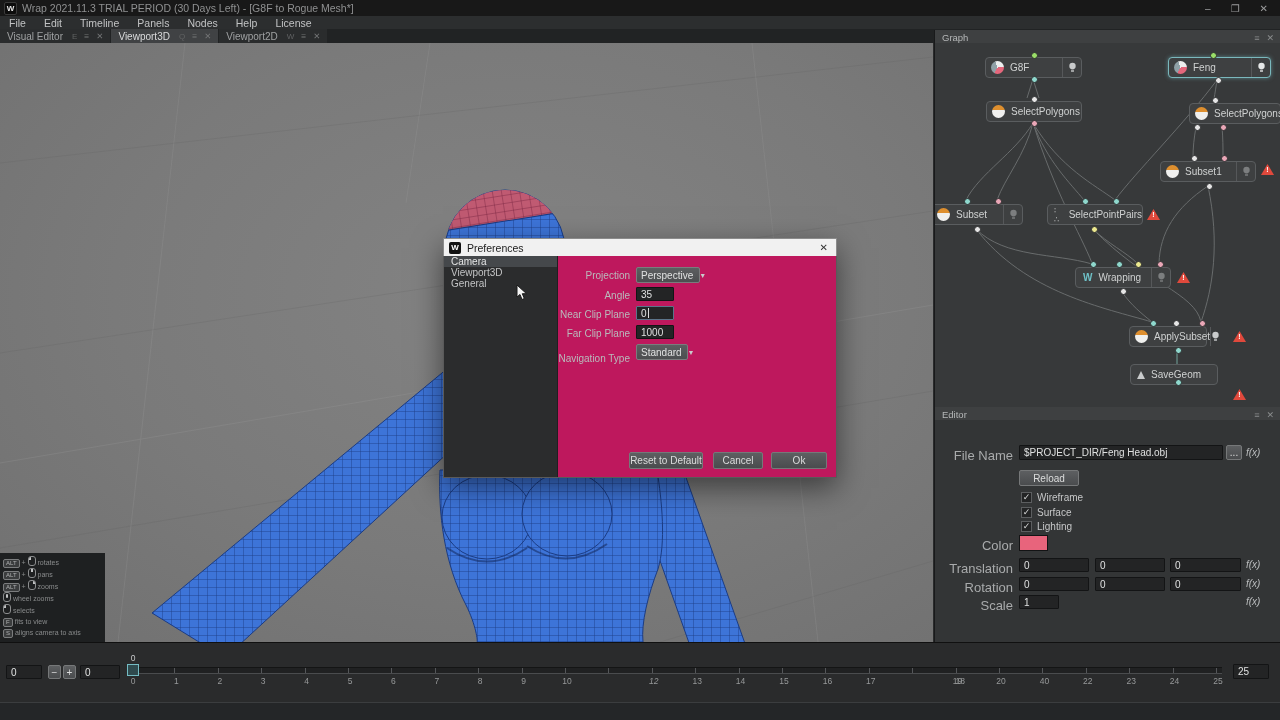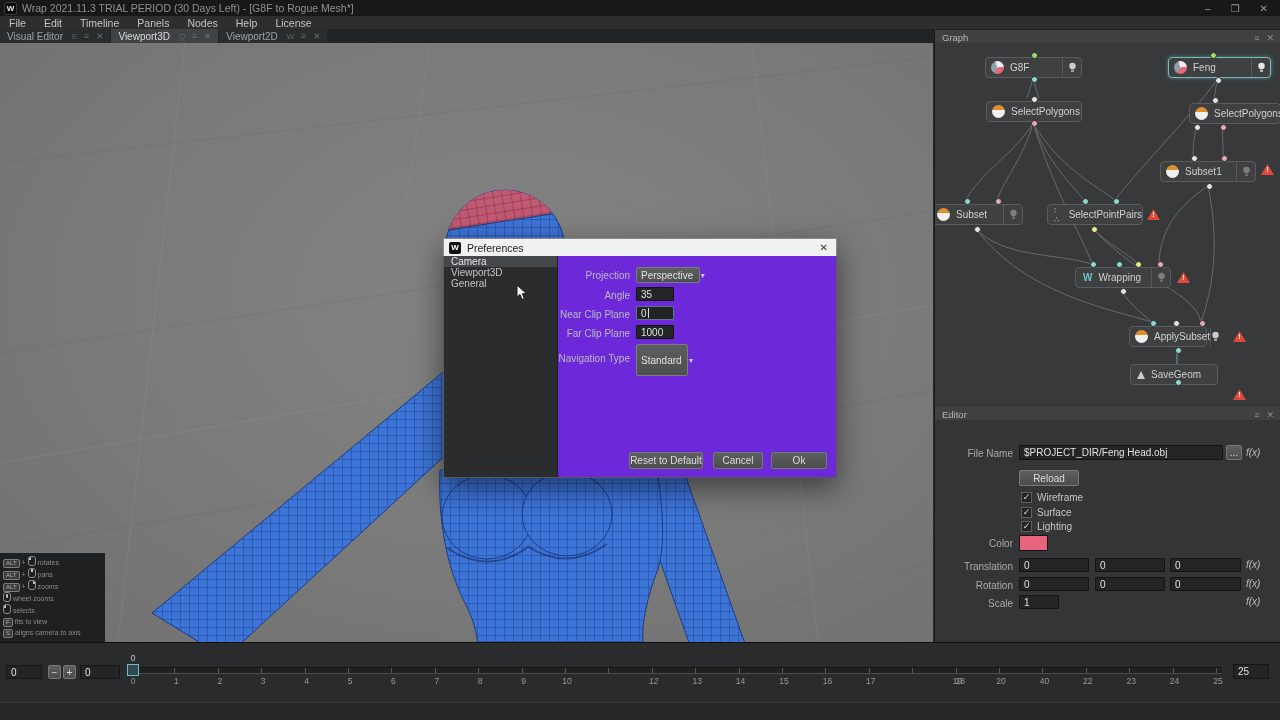--- a/index.html
+++ b/index.html
@@ -43,37 +43,37 @@
   .sub{background:linear-gradient(180deg,#de8f2e 0 42%,#f0f0ee 42% 100%)}
   .ppicon{font-size:8px;color:#cfd1d1;letter-spacing:1px;margin:0 5px 0 6px}
   .wicon{font-size:10px;font-weight:bold;color:#6fc2c8;margin:0 6px 0 7px}
   .tri-icon{width:0;height:0;border-left:4px solid transparent;border-right:4px solid transparent;border-bottom:8px solid #c9cbcc;margin:0 6px 0 6px}
   .nbulb{margin-left:auto;height:100%;display:flex;align-items:center;justify-content:center;width:18px;border-left:1px solid #56585a}
   .port{position:absolute;width:5px;height:5px;border-radius:50%;border:1px solid #2c2e2f}
   .p-green{background:#9ade68}.p-teal{background:#8fd8cd}.p-pink{background:#eaa7b7}.p-yellow{background:#ece98f}.p-white{background:#e6e6e6}
   .warn{position:absolute;width:13px;height:11px;background:#e0493c;clip-path:polygon(50% 0,100% 100%,0 100%);
         display:flex;align-items:flex-end;justify-content:center;color:#fff;font-size:7px;font-weight:bold;line-height:10px}
   
-  .elabel{position:absolute;font-size:10px;color:#a9abac;text-align:right}
+  .elabel{position:absolute;font-size:13px;color:#a9abac;text-align:right}
   .inp{position:absolute;background:#232425;border:1px solid #131415;color:#dfe0e0;font-size:10px;display:flex;align-items:center;
        padding:0 4px;box-sizing:border-box;border-radius:1px}
   .btn{position:absolute;background:linear-gradient(#5d5f61,#4a4c4e);border:1px solid #767879;border-radius:2px;color:#dcdddd;
        font-size:10px;display:flex;align-items:center;justify-content:center;box-sizing:border-box}
   .fx{position:absolute;font-size:10px;font-style:italic;color:#b9bbbc}
   .cbrow{position:absolute;display:flex;align-items:center;gap:5px;font-size:10px;color:#c6c7c8}
   .cb{width:9px;height:9px;background:#232425;border:1px solid #5c5e60;color:#d8d9d9;font-size:9px;line-height:9px;text-align:center}
   .ddl{position:absolute;background:linear-gradient(#5c5e60,#4c4e50);border:1px solid #7a7c7d;border-radius:2px;color:#e0e1e1;
        font-size:10px;display:flex;align-items:center;padding:0 4px;box-sizing:border-box}
   .ddl .arrow{margin-left:auto;font-size:7px;color:#c9cacb;padding-left:6px}
   
   .dialog{left:443px;top:238px;width:394px;z-index:40;box-shadow:0 10px 28px rgba(0,0,0,.5)}
   .dtitle{height:18px;background:#f1f1f1;display:flex;align-items:center;font-size:10.5px;color:#1b1b1b;border:1px solid #8b8b8b;border-bottom:none;box-sizing:border-box}
   .dtitle .dicon{width:12px;height:12px;background:#111;border-radius:2px;color:#fff;font-size:8px;font-weight:bold;text-align:center;line-height:12px;margin:0 6px 0 5px}
   .dtitle .dclose{margin-left:auto;margin-right:8px;color:#333;font-size:10px}
-  .dbody{position:relative;height:222px;background:#6d28d9;border:1px solid #5a5a5a;border-top:none;box-sizing:border-box}
+  .dbody{position:relative;height:222px;background:#be185d;border:1px solid #5a5a5a;border-top:none;box-sizing:border-box}
   .dlist{position:absolute;left:0;top:0;width:114px;height:100%;background:#2b2c2d;border-right:1px solid #1f2021;box-sizing:border-box}
   .dlist div{height:11px;line-height:11px;padding:0 7px;font-size:10px;color:#c3c4c5}
   .dlist div.sel{background:#45484b;color:#e4e5e5}
   .dlg-label{position:absolute;font-size:10px;color:#b9bbbc;text-align:right;width:120px;left:66px}
   
   .timeline{left:0;top:642px;width:1280px;height:60px;background:#2a2b2c;border-top:1px solid #101010}
   .tick{position:absolute;top:33px;transform:translateX(-50%);font-size:8.5px;color:#97999a}
   .track{position:absolute;left:131px;top:24px;width:1091px;height:5px;background:#202122;border-top:1px solid #141515;border-bottom:1px solid #4a4c4e;
          background-image:repeating-linear-gradient(90deg,#55575a 0 1px,transparent 1px 43.4px)}
   .bottomstrip{left:0;top:702px;width:1280px;height:18px;background:#242628;border-top:1px solid #3b3d3f}
@@ -502,21 +502,21 @@
       <span>0</span>
       <span style="display:inline-block;width:1px;height:10px;background:#dcdcdc;margin-left:1px"></span>
     </div>
 
     <span class="dlg-label" style="top:72px">Far Clip Plane</span>
     <div class="inp" style="left:192px;top:69px;width:38px;height:14px">
         <span>1000</span>
       </div>
 
     <span class="dlg-label" style="top:97px">Navigation Type</span>
-    <div class="ddl" style="left:192px;top:88px;width:52px;height:32px">
+    <div class="ddl" style="left:192px;top:88px;width:52px;height:16px">
       <span>Standard</span>
         <span class="arrow">▼</span>
     </div>
 
     <div class="btn" style="left:185px;top:196px;width:74px;height:17px">
         <span>Reset to Default</span>
       </div>
     <div class="btn" style="left:269px;top:196px;width:50px;height:17px">
         <span>Cancel</span>
       </div>

